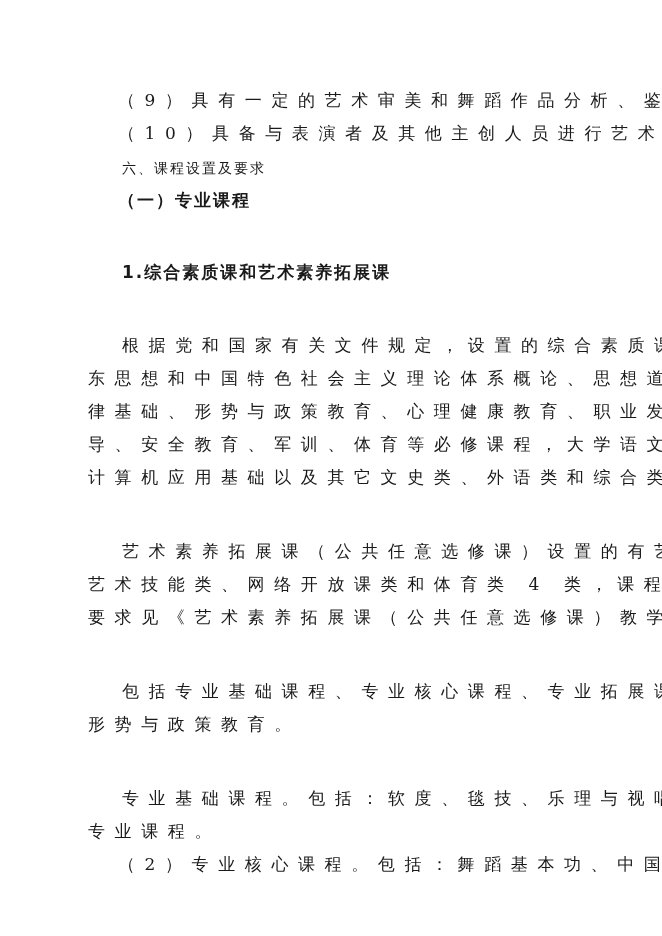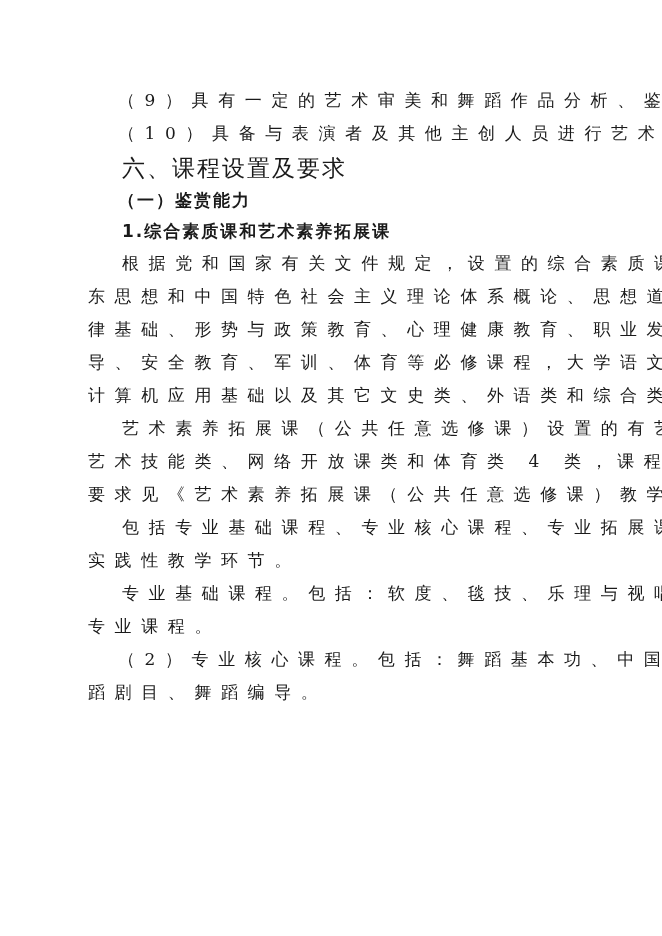--- a/index.html
+++ b/index.html
@@ -21,66 +21,65 @@
       top: 84px;
       width: 486px;
     }
     .line {
       font-size: 17px;
       line-height: 33px;
       height: 33px;
       white-space: nowrap;
       letter-spacing: 9.6px;
     }
-    .ind { padding-left: 34px; }
+    .ind { padding-left: 34px; margin-top: 41px; }
     .ind-sm { padding-left: 30px; }
     .bold {
       font-family: "DejaVu Sans", "Liberation Sans", sans-serif;
       font-weight: bold;
       letter-spacing: 2px;
     }
     .heading {
       font-family: "DejaVu Sans", "Liberation Sans", sans-serif;
-      font-size: 23px;
+      font-size: 14px;
       letter-spacing: 2px;
     }
   </style>
 </head>
 <body>
 
 <div class="page">
   <div class="line ind-sm">（9）具有一定的艺术审美和舞蹈作品分析、鉴赏能力。</div>
   <div class="line ind-sm">（10）具备与表演者及其他主创人员进行艺术合作的职业</div>
 
   <div class="line ind heading" style="margin-top:2px;">六、课程设置及要求</div>
-  <div class="line ind-sm bold" style="height:31px;line-height:31px;">（一）鉴赏能力</div>
+  <div class="line ind-sm bold" style="height:31px;line-height:31px;">（一）专业课程</div>
   <div class="line ind bold" style="height:31px;line-height:31px;">1.综合素质课和艺术素养拓展课</div>
 
   <div>
     <div class="line ind">根据党和国家有关文件规定，设置的综合素质课有：毛泽</div>
     <div class="line">东思想和中国特色社会主义理论体系概论、思想道德修养与法</div>
     <div class="line">律基础、形势与政策教育、心理健康教育、职业发展与就业指</div>
     <div class="line">导、安全教育、军训、体育等必修课程，大学语文、大学英语、</div>
     <div class="line">计算机应用基础以及其它文史类、外语类和综合类课程。课程</div>
   </div>
 
   <div>
     <div class="line ind">艺术素养拓展课（公共任意选修课）设置的有艺术理论类、</div>
     <div class="line">艺术技能类、网络开放课类和体育类 4 类，课程目标、内容及</div>
     <div class="line">要求见《艺术素养拓展课（公共任意选修课）教学计划》。</div>
   </div>
 
 
   <div>
     <div class="line ind">包括专业基础课程、专业核心课程、专业拓展课程及有关</div>
-    <div class="line">实践性教学环节。</div>
+    <div class="line">形势与政策教育。</div>
   </div>
 
   <div>
     <div class="line ind">专业基础课程。包括：软度、毯技、乐理与视唱、舞蹈表</div>
     <div class="line">专业课程。</div>
   </div>
 
   <div>
     <div class="line ind-sm">（2）专业核心课程。包括：舞蹈基本功、中国民间舞、舞</div>
-    <div class="line">蹈剧目、舞蹈编导。</div>
   </div>
 </div>
 
 </body></html>

